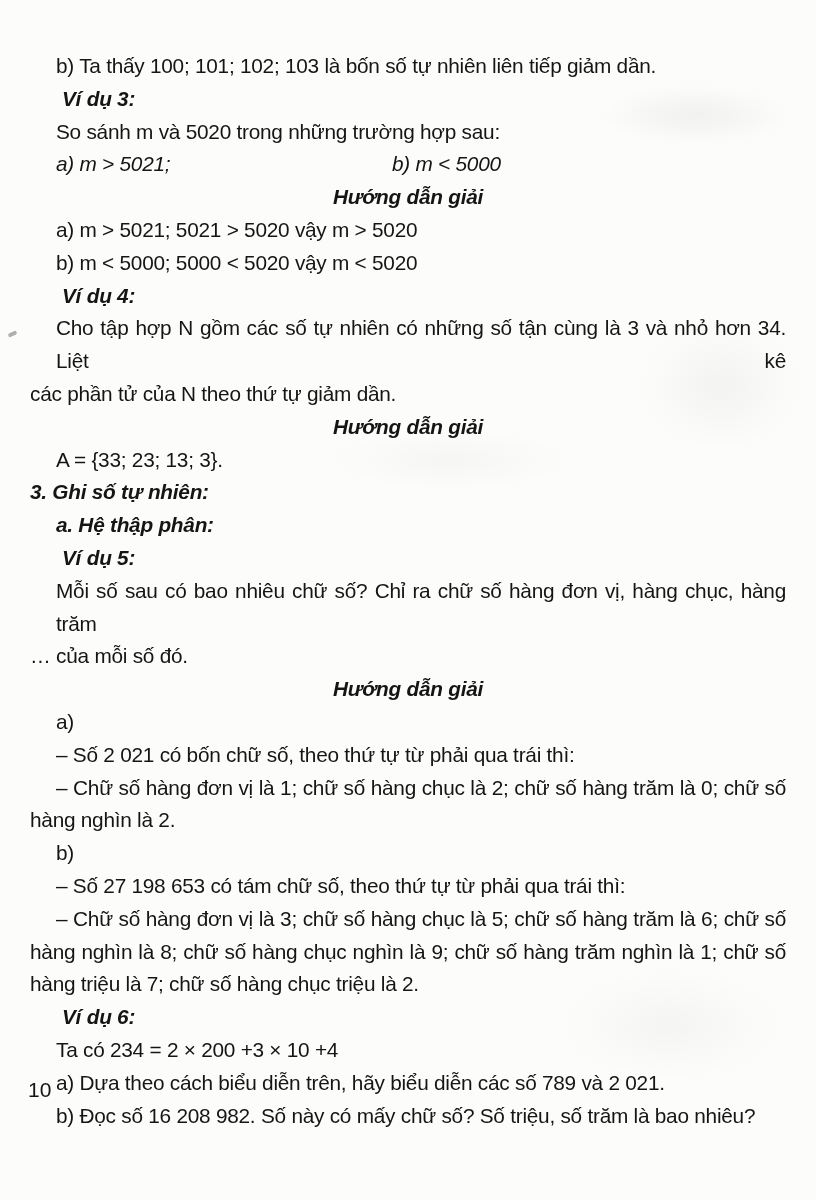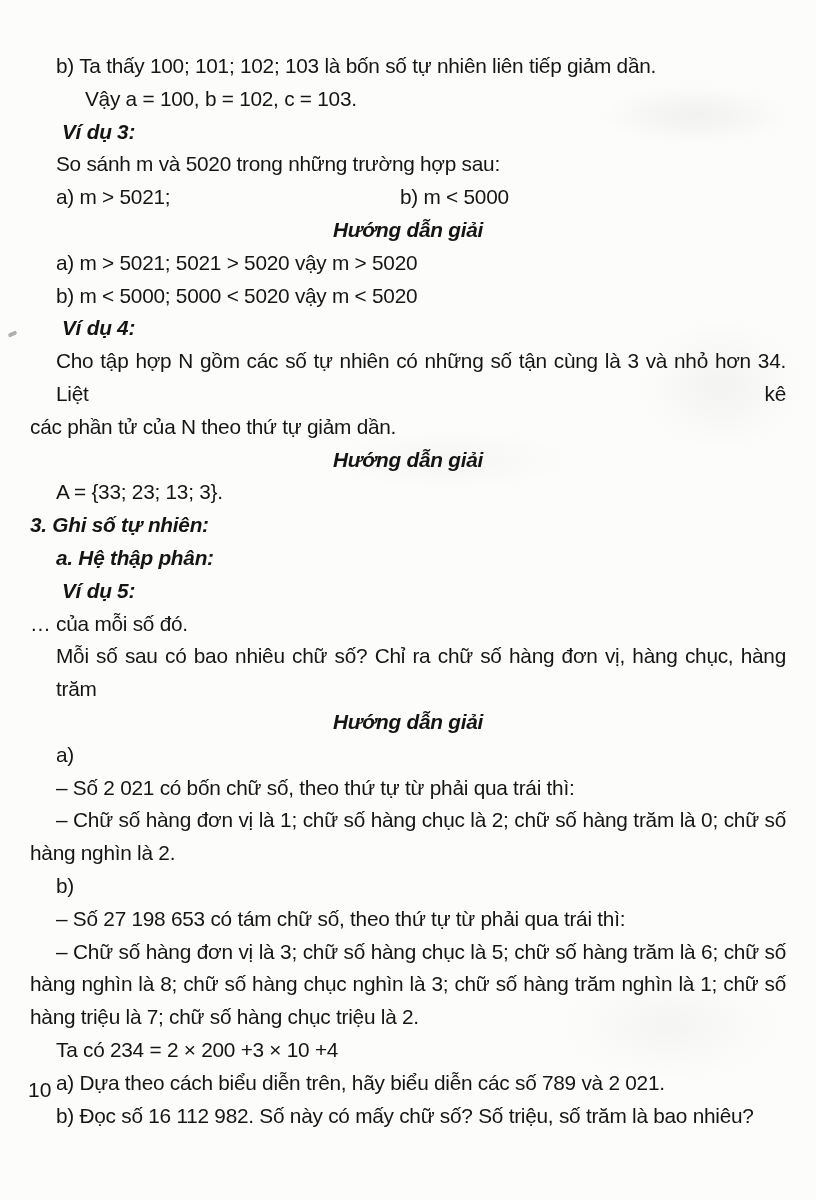--- a/index.html
+++ b/index.html
@@ -19,23 +19,23 @@
     line-height: 32.8px;
     letter-spacing: -0.25px;
   }
   .ln { white-space: nowrap; }
   .b  { font-weight: 700; font-style: italic; }
   .ctr  { text-align: center; white-space: normal; }
   .just { white-space: normal; text-align: justify; text-align-last: justify; }
   .ind1 { padding-left: 26px; }  
   .ind2 { padding-left: 55px; }  
   .ind3 { padding-left: 32px; }  
-  .cols { position: relative; }
+  .cols { position: relative; font-style: italic; }
   .cols .colb { position: absolute; top: 0; }
-  .pos370 { left: 370px; }
+  .pos370 { left: 362px; }
   .pos205 { left: 205px; }
   .pagenum {
     position: absolute;
     left: 28px; top: 1078px;
     font-size: 21px;
     letter-spacing: 0;
   }
   
   .artifact { position: absolute; pointer-events: none; }
   .smudge1 { left: 600px; top: 85px;  width: 190px; height: 60px;
@@ -56,48 +56,48 @@
 <body>
 
 <div class="artifact smudge1"></div>
 <div class="artifact smudge2"></div>
 <div class="artifact smudge3"></div>
 <div class="artifact smudge4"></div>
 <div class="artifact pencil"></div>
 
 <div class="sheet">
   <div class="ln ind1">b) Ta thấy 100; 101; 102; 103 là bốn số tự nhiên liên tiếp giảm dần.</div>
-  <div class="ln ind2">Vậy a = 100, b = 102, c = 103.</div>
   <div class="ln ind3 b">Ví dụ 3:</div>
   <div class="ln ind1">So sánh m và 5020 trong những trường hợp sau:</div>
   <div class="ln ind1 cols">
     <span>a) m &gt; 5021;</span>
     <span class="colb pos370">b) m &lt; 5000</span>
   </div>
   <div class="ln ctr b">Hướng dẫn giải</div>
   <div class="ln ind1">a) m &gt; 5021; 5021 &gt; 5020 vậy m &gt; 5020</div>
   <div class="ln ind1">b) m &lt; 5000; 5000 &lt; 5020 vậy m &lt; 5020</div>
   <div class="ln ind3 b">Ví dụ 4:</div>
   <div class="ln ind1 just">Cho tập hợp N gồm các số tự nhiên có những số tận cùng là 3 và nhỏ hơn 34. Liệt kê</div>
   <div class="ln">các phần tử của N theo thứ tự giảm dần.</div>
   <div class="ln ctr b">Hướng dẫn giải</div>
   <div class="ln ind1">A = {33; 23; 13; 3}.</div>
   <div class="ln b">3. Ghi số tự nhiên:</div>
   <div class="ln ind1 b">a. Hệ thập phân:</div>
   <div class="ln ind3 b">Ví dụ 5:</div>
+  <div class="ln ind1 just">Mỗi số sau có bao nhiêu chữ số? Chỉ ra chữ số hàng đơn vị, hàng chục, hàng trăm</div>
   <div class="ln">… của mỗi số đó.</div>
-  <div class="ln ind1 just">Mỗi số sau có bao nhiêu chữ số? Chỉ ra chữ số hàng đơn vị, hàng chục, hàng trăm</div>
   <div class="ln ctr b">Hướng dẫn giải</div>
   <div class="ln ind1">a)</div>
   <div class="ln ind1">– Số 2 021 có bốn chữ số, theo thứ tự từ phải qua trái thì:</div>
   <div class="ln ind1 just">– Chữ số hàng đơn vị là 1; chữ số hàng chục là 2; chữ số hàng trăm là 0; chữ số</div>
   <div class="ln">hàng nghìn là 2.</div>
   <div class="ln ind1">b)</div>
   <div class="ln ind1">– Số 27 198 653 có tám chữ số, theo thứ tự từ phải qua trái thì:</div>
   <div class="ln ind1 just">– Chữ số hàng đơn vị là 3; chữ số hàng chục là 5; chữ số hàng trăm là 6; chữ số</div>
-  <div class="ln just">hàng nghìn là 8; chữ số hàng chục nghìn là 3; chữ số hàng trăm nghìn là 1; chữ số</div>
+  <div class="ln just">hàng nghìn là 8; chữ số hàng chục nghìn là 9; chữ số hàng trăm nghìn là 1; chữ số</div>
   <div class="ln">hàng triệu là 7; chữ số hàng chục triệu là 2.</div>
+  <div class="ln ind3 b">Ví dụ 6:</div>
   <div class="ln ind1">Ta có 234 = 2 × 200 +3 × 10 +4</div>
   <div class="ln ind1">a) Dựa theo cách biểu diễn trên, hãy biểu diễn các số 789 và 2 021.</div>
-  <div class="ln ind1">b) Đọc số 16 112 982. Số này có mấy chữ số? Số triệu, số trăm là bao nhiêu?</div>
+  <div class="ln ind1">b) Đọc số 16 208 982. Số này có mấy chữ số? Số triệu, số trăm là bao nhiêu?</div>
 </div>
 
 <div class="pagenum">10</div>
 
 </body></html>

